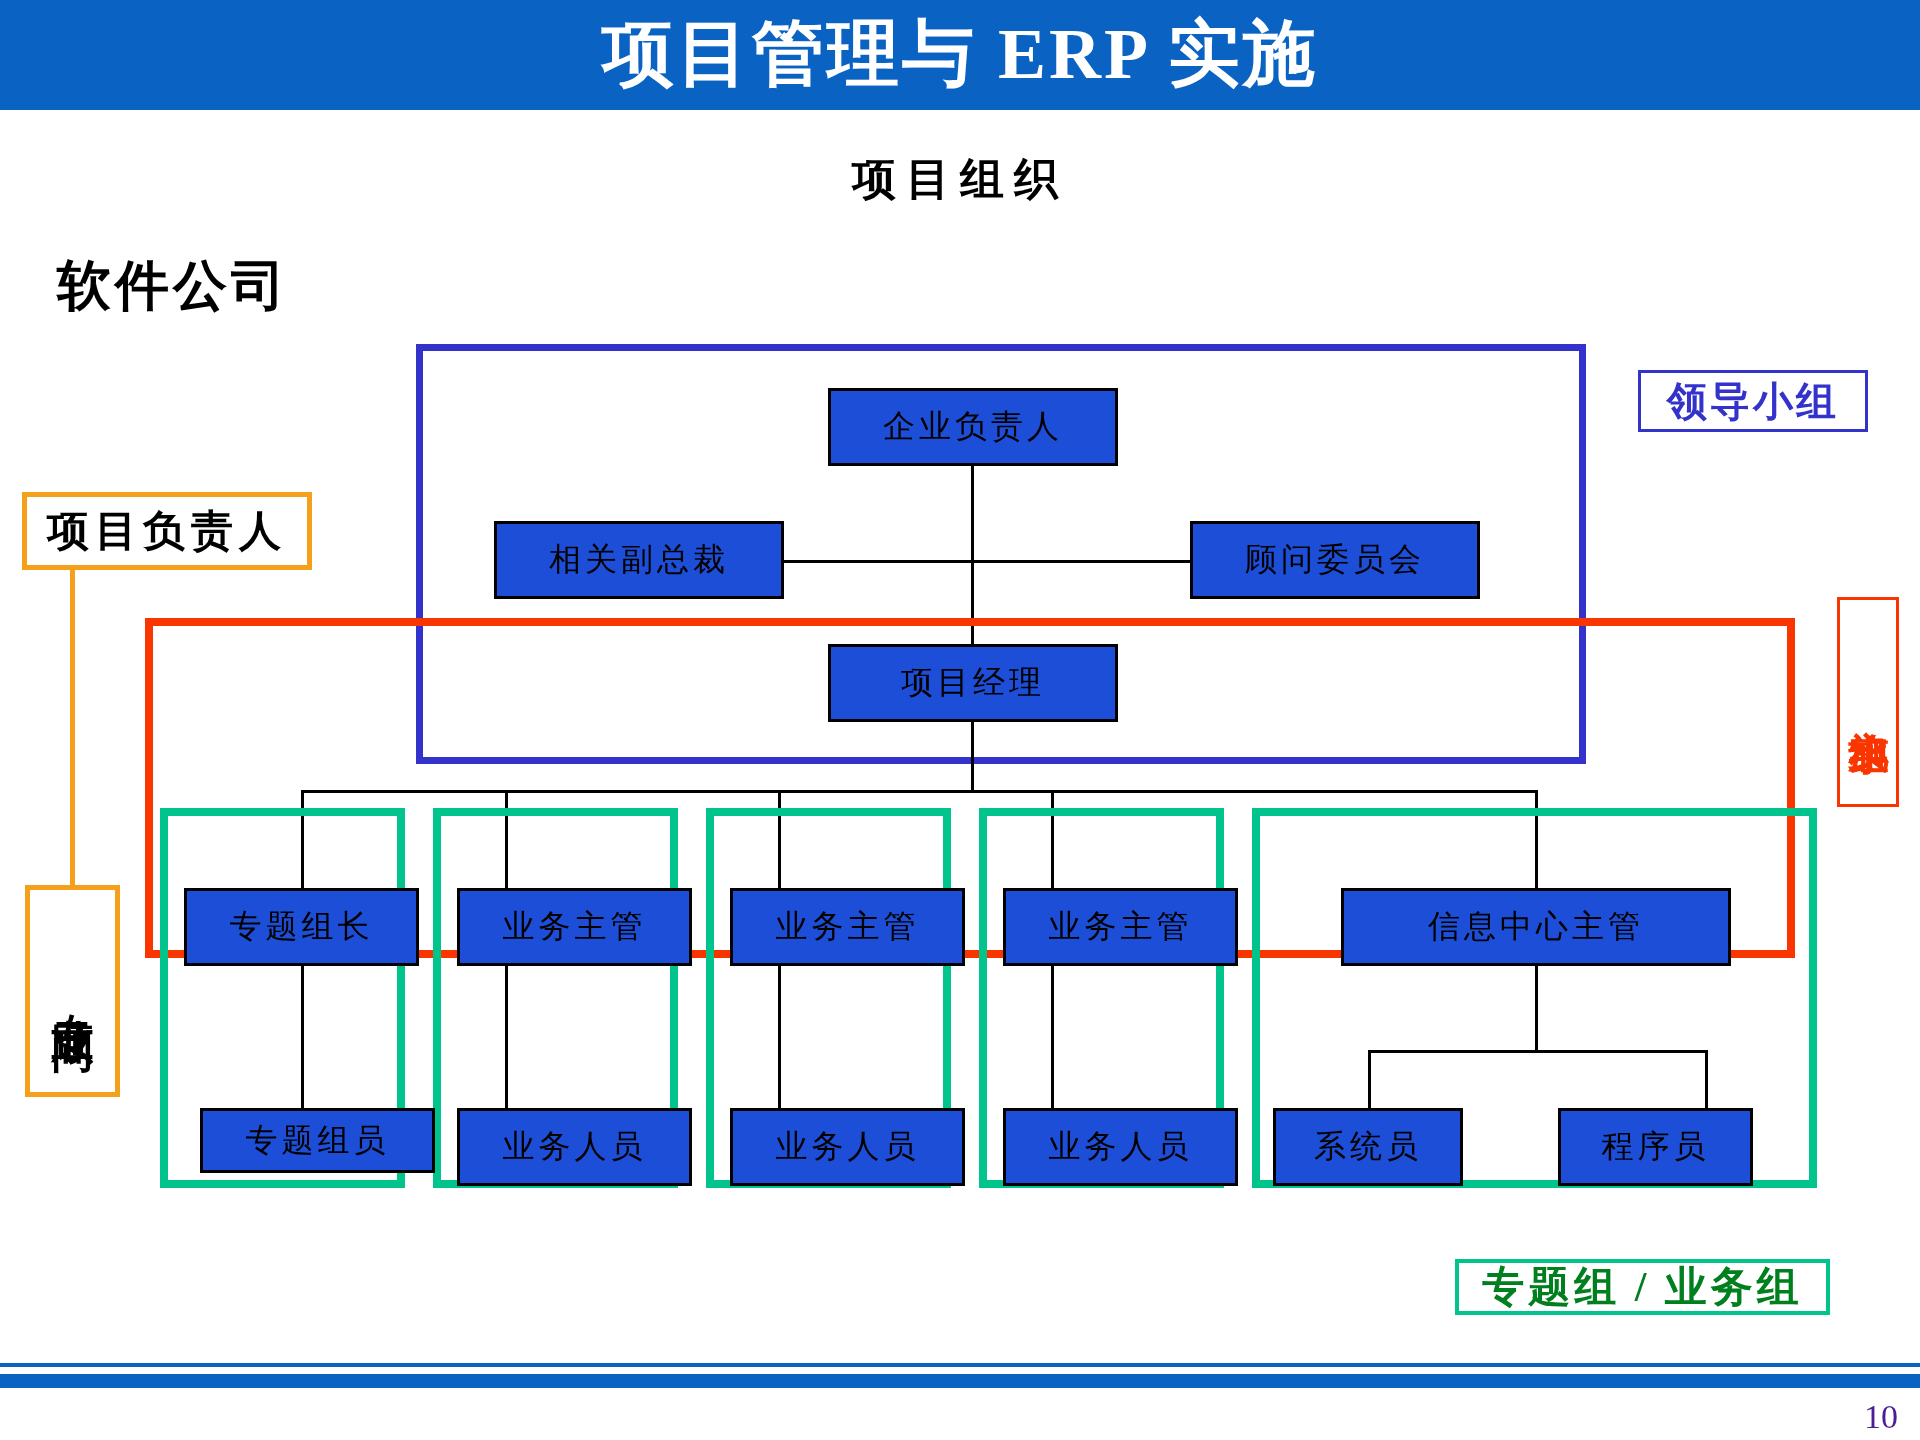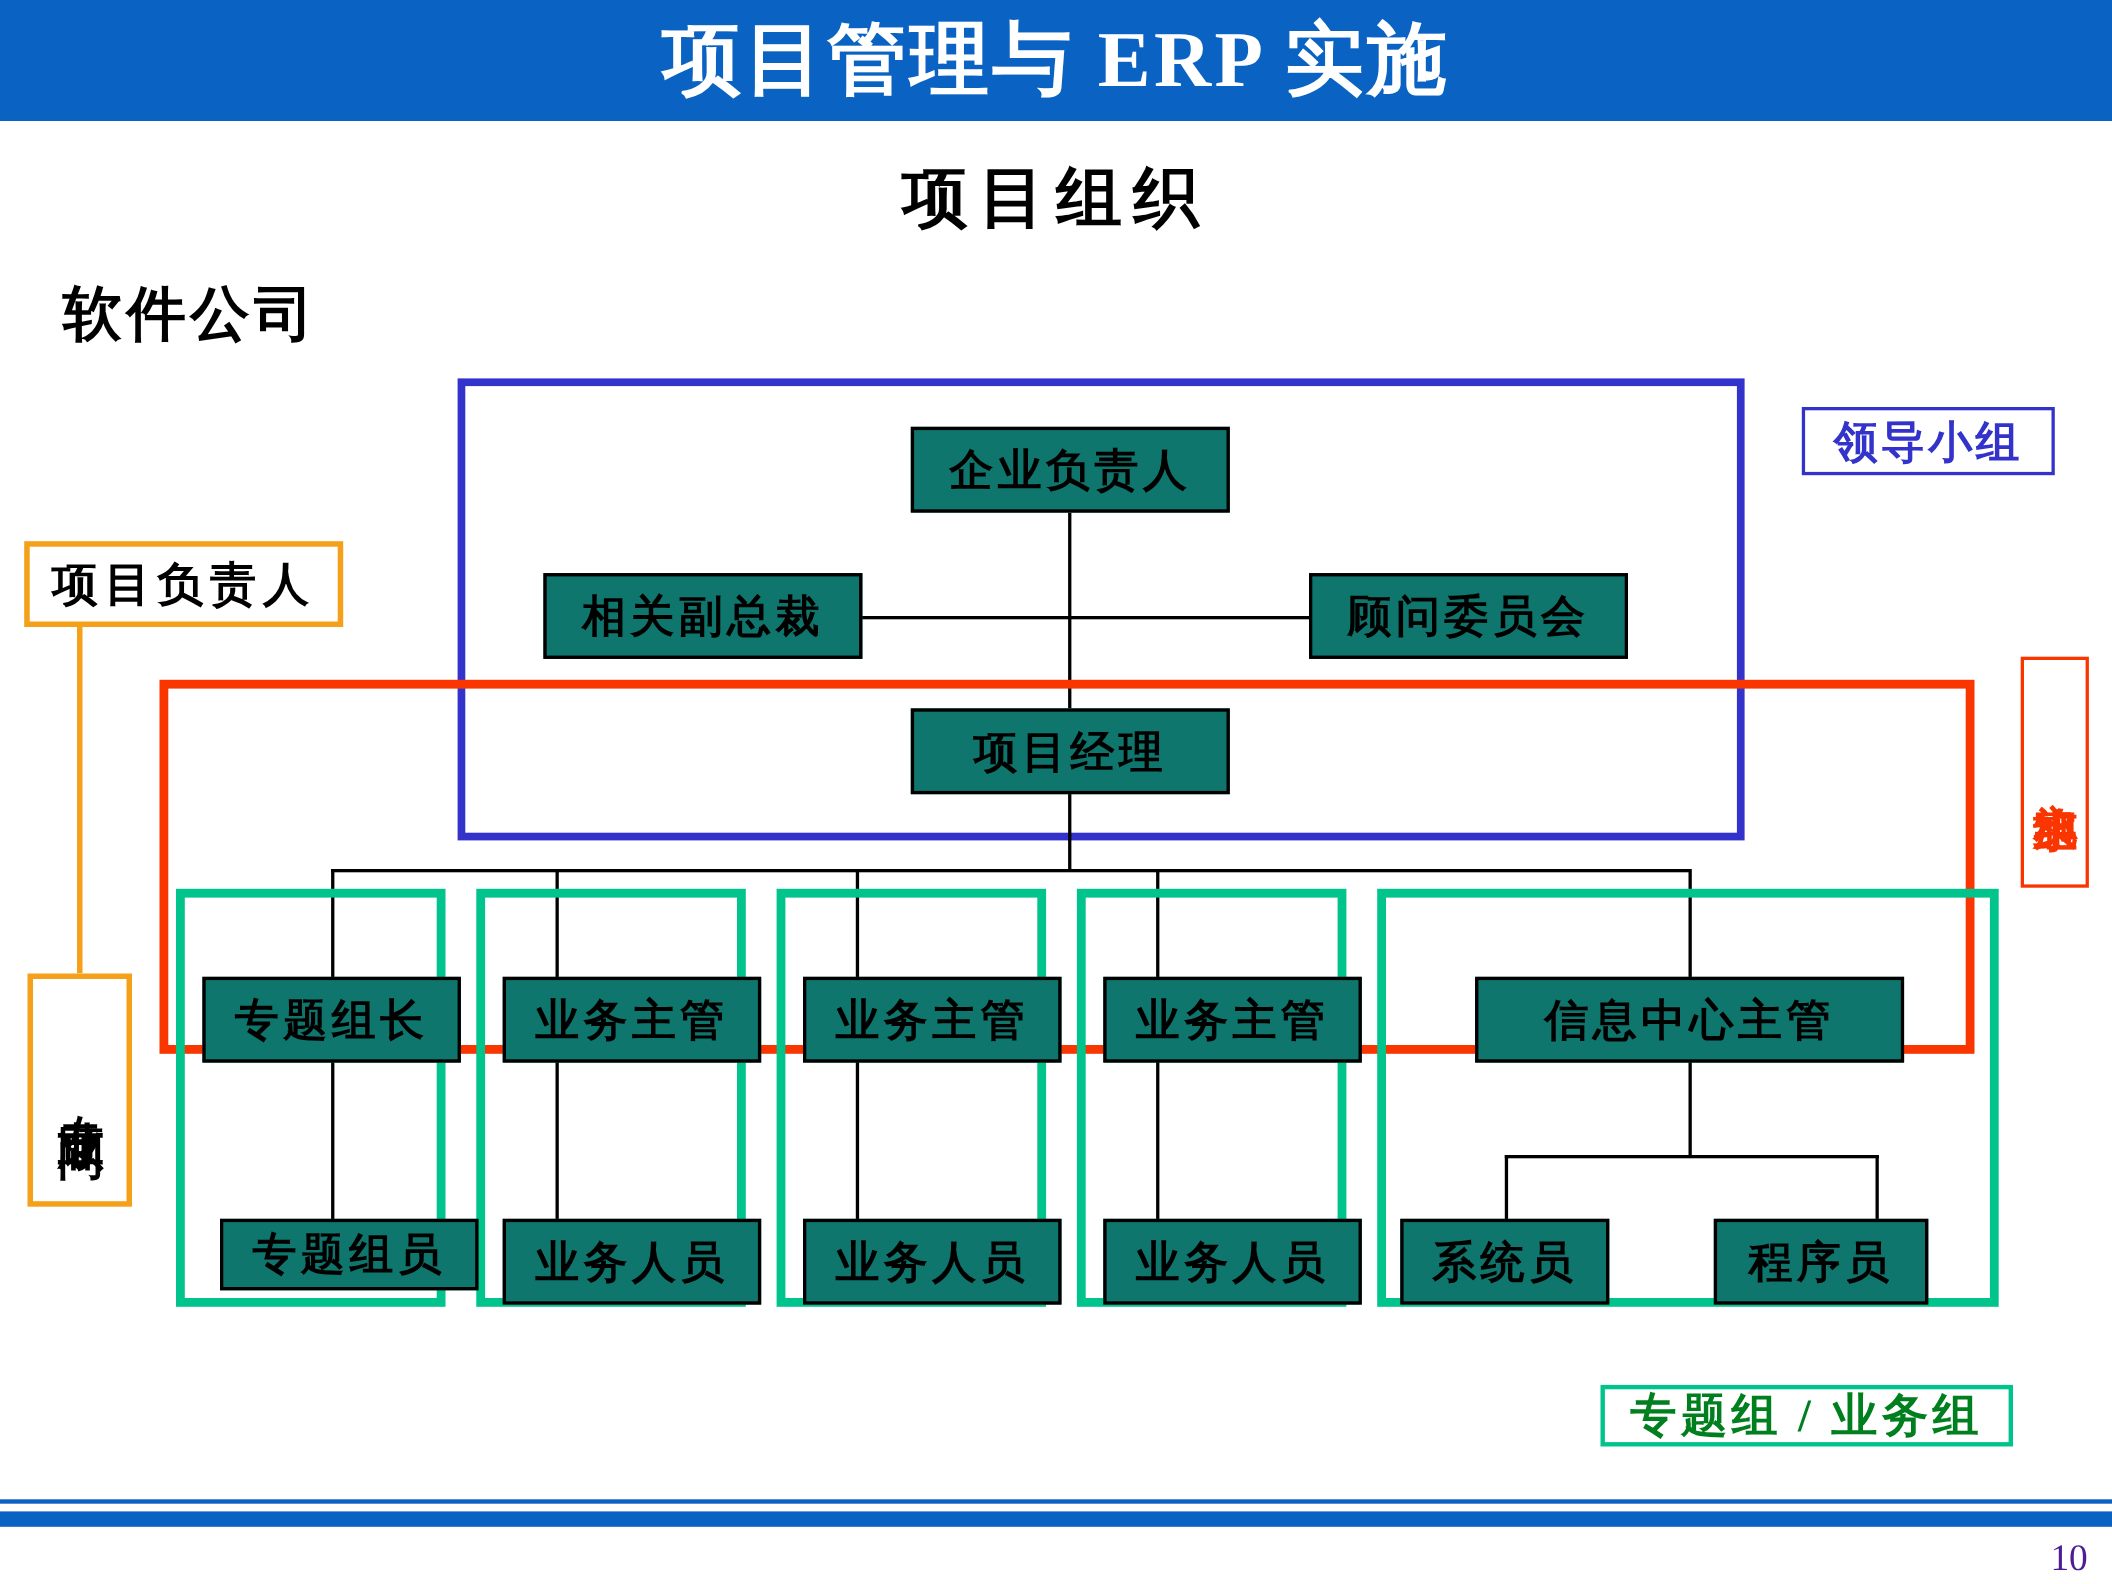--- a/index.html
+++ b/index.html
@@ -23,34 +23,34 @@
     font-weight:bold;
     letter-spacing:3px;
     line-height:80px;
     white-space:nowrap;
   }
   
   .slide-title{
     position:absolute;left:0;top:140px;width:1920px;
     text-align:center;
     color:#000000;
-    font-size:60px;
+    font-size:44px;
     font-weight:bold;
     letter-spacing:10px;
     line-height:80px;
     white-space:nowrap;
   }
   
   .node{
     position:absolute;
     border:3px solid #000000;
-    background:#0f766e;
+    background:#1d4ed8;
     color:#000000;
-    font-size:40px;
-    font-weight:bold;
+    font-size:32px;
+    font-weight:normal;
     letter-spacing:4px;
     display:flex;align-items:center;justify-content:center;
     white-space:nowrap;
     box-sizing:border-box;
     z-index:6;
   }
   
   .line-v{position:absolute;width:3px;background:#000000;z-index:3;}
   .line-h{position:absolute;height:3px;background:#000000;z-index:3;}
 

